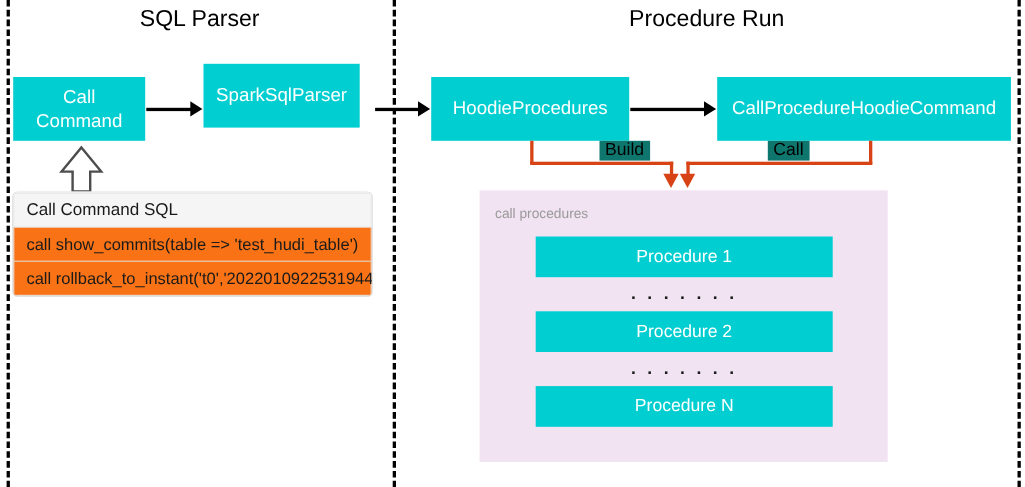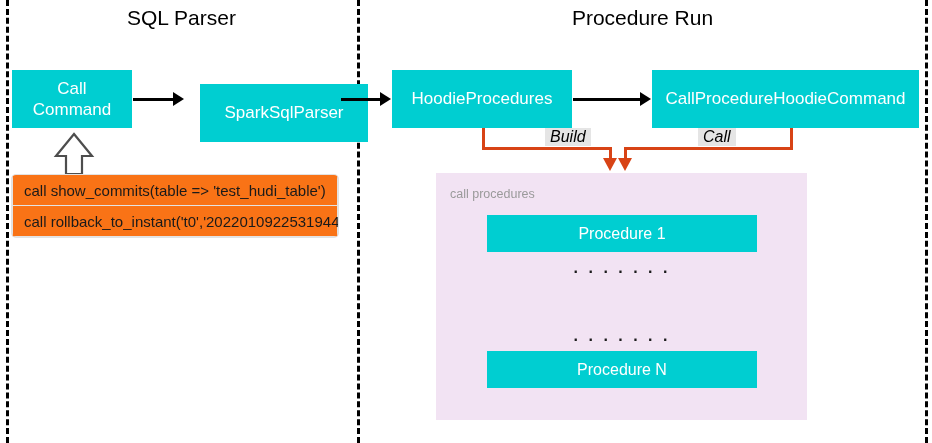--- a/index.html
+++ b/index.html
@@ -112,24 +112,23 @@
     position: absolute;
     width: 0; height: 0;
     border-left: 7px solid transparent;
     border-right: 7px solid transparent;
     border-top: 13px solid #D84315;
   }
   .olabel {
     position: absolute;
     font-size: 16px;
     color: #000000;
-    background: #e5e5e5;
+    background: #0f766e;
     padding: 0 5px;
     white-space: nowrap;
-    font-style: italic;
   }
 
   
   .procedures-panel {
     position: absolute;
     background: #F2E3F3;
   }
   .panel-caption {
     position: absolute;
     font-size: 12.5px;
@@ -168,37 +167,38 @@
   <div class="section-title" style="left:360px; top:6px; width:565px;">Procedure Run</div>
   <div class="section-title" style="left:6px; top:6px; width:351px;">SQL Parser</div>
 
   <div class="node two-line" style="left:12px; top:70px; width:120px; height:58px;">
     <div style="display:flex;flex-direction:column;">
       <span>Call</span>
       <span>Command</span>
     </div>
   </div>
 
-  <div class="node" style="left:185px; top:84px; width:168px; height:58px;margin-left:15px;">
+  <div class="node" style="left:185px; top:58px; width:142px; height:58px;">
     <span>SparkSqlParser</span>
   </div>
 
   <div class="arrow-h" style="left:133px; top:98px; width:41px;"></div>
   <div class="arrow-head-r" style="left:173px; top:92px;"></div>
 
   <div class="arrow-h" style="left:341px; top:98px; width:40px;"></div>
   <div class="arrow-head-r" style="left:380px; top:92px;"></div>
 
   <div class="up-arrow-outline" style="left:52px; top:132px; width:44px; height:42px;">
     <svg width="44" height="42" viewBox="0 0 44 42">
       <polygon points="22,2 40,24 30,24 30,42 14,42 14,24 4,24" fill="#ffffff" stroke="#4d4d4d" stroke-width="2.2" stroke-linejoin="miter"></polygon>
     </svg>
   </div>
 
   <div class="sql-table" style="left:12px; top:175px; width:326px;">
+    <div class="sql-row header" style="height:32px;">Call Command SQL</div>
     <div class="sql-row" style="height:31px;">call show_commits(table =&gt; 'test_hudi_table')</div>
     <div class="sql-row" style="height:31px;">call rollback_to_instant('t0','20220109225319449')</div>
   </div>
 
   <div class="node" style="left:392px; top:70px; width:180px; height:58px;">
     <span>HoodieProcedures</span>
   </div>
 
   <div class="node" style="left:652px; top:70px; width:267px; height:58px;">
     <span>CallProcedureHoodieCommand</span>
@@ -221,20 +221,23 @@
 
   <div class="procedures-panel" style="left:436px; top:173px; width:371px; height:247px;">
     <div class="panel-caption" style="left:14px; top:14px;">call procedures</div>
 
     <div class="proc-box" style="left:51px; top:42px; width:270px; height:37px;">
       <span>Procedure 1</span>
     </div>
 
     <div class="dots" style="left:51px; top:86px; width:270px;">. . . . . . .</div>
 
+    <div class="proc-box" style="left:51px; top:110px; width:270px; height:37px;">
+      <span>Procedure 2</span>
+    </div>
 
     <div class="dots" style="left:51px; top:154px; width:270px;">. . . . . . .</div>
 
     <div class="proc-box" style="left:51px; top:178px; width:270px; height:37px;">
       <span>Procedure N</span>
     </div>
   </div>
 
 </div>
 

